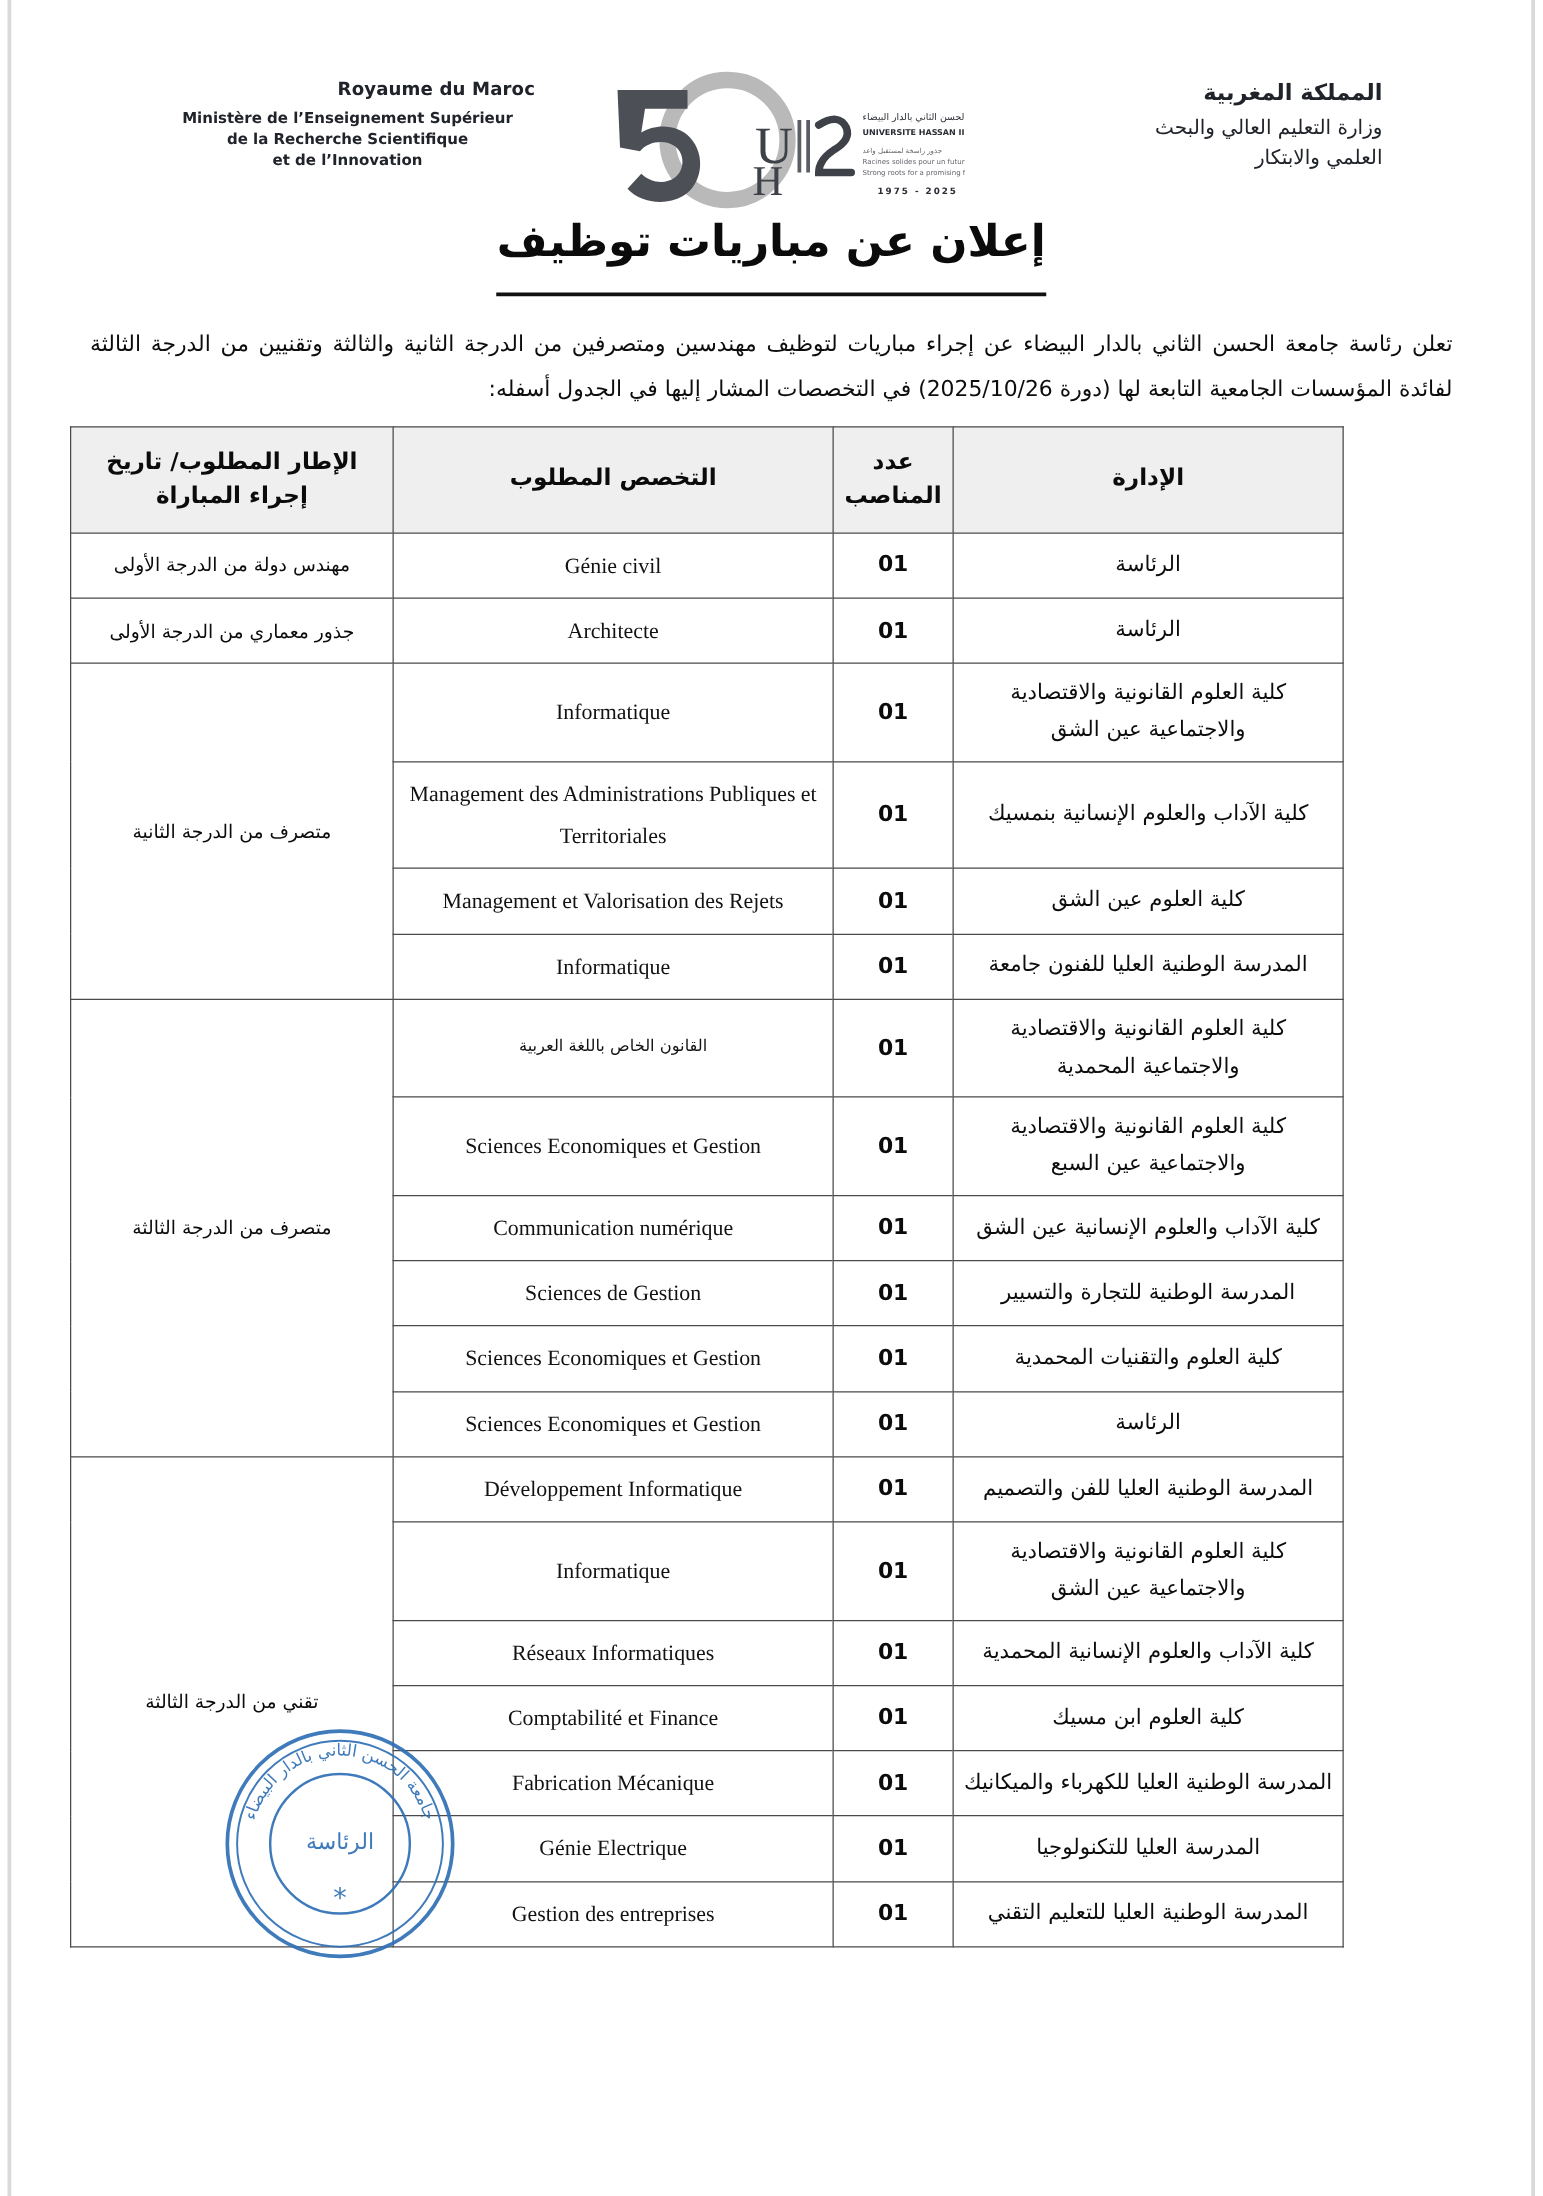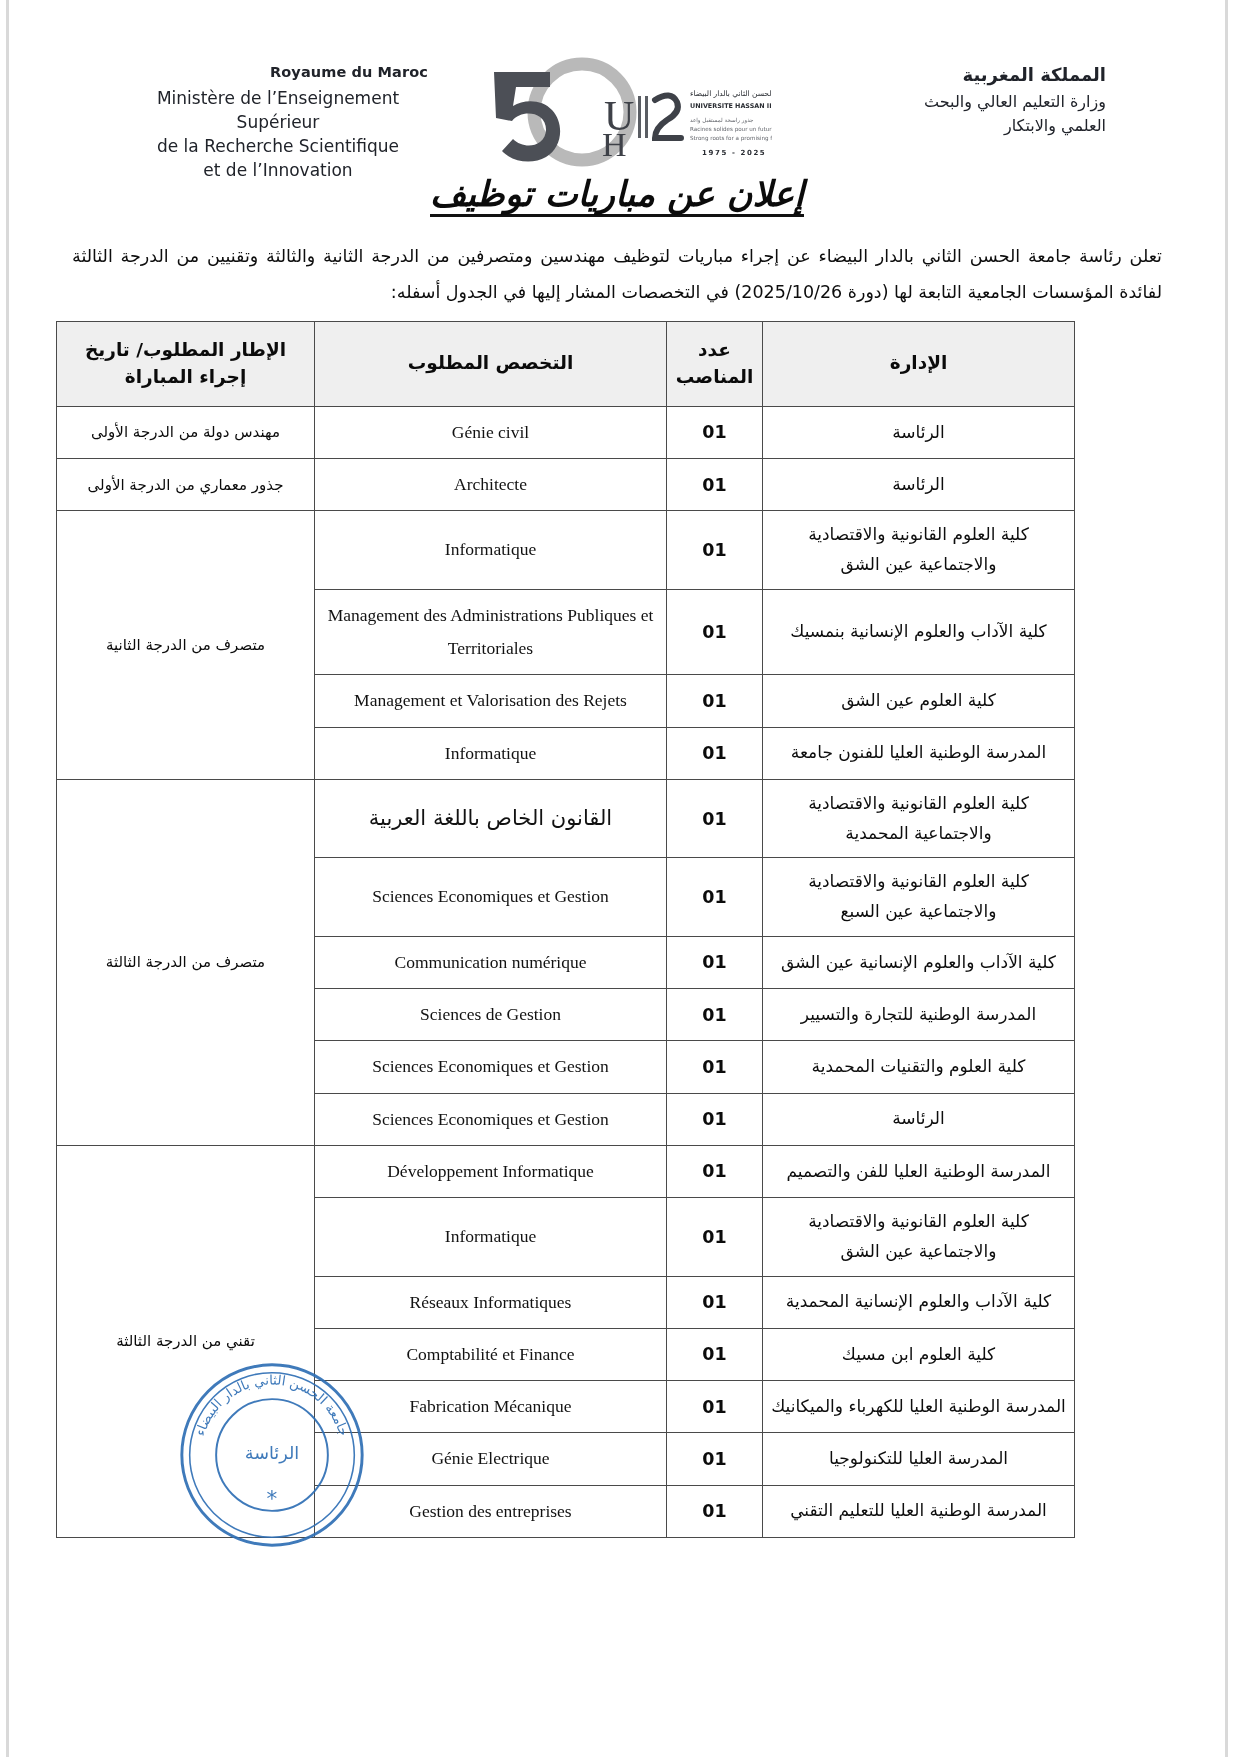--- a/index.html
+++ b/index.html
@@ -43,22 +43,22 @@
     padding-top: 12px;
   }
   .header-fr .kingdom {
     font-size: 14.5px;
     font-weight: bold;
     letter-spacing: .1px;
     margin-bottom: 6px;
     text-align: right;
   }
   .header-fr .ministry {
-    font-size: 17px;
-    font-weight: 400;
+    font-size: 12px;
+    font-weight: 700;
     line-height: 1.42;
   }
 
   .header-ar {
     width: 290px;
     text-align: right;
     direction: rtl;
     font-family: "DejaVu Sans", "Liberation Sans", sans-serif;
     color: #20232a;
     padding-top: 12px;
@@ -92,22 +92,21 @@
     font-family: "DejaVu Sans", "Liberation Sans", sans-serif;
     font-size: 35px;
     font-weight: bold;
     color: #0b0b0b;
     margin: 6px 0 0 0;
     letter-spacing: 0px;
   }
   .doc-title span {
     display: inline-block;
     border-bottom: 3px solid #111;
-    padding-bottom: 0;
-    font-style: italic;
+    padding-bottom: 20px;
   }
 
   
   .intro {
     direction: rtl;
     text-align: justify;
     text-align-last: right;
     font-family: "DejaVu Sans", "Liberation Sans", sans-serif;
     font-size: 17.5px;
     line-height: 2.05;
@@ -164,21 +163,21 @@
     text-align: center;
     direction: ltr;
     font-family: "Liberation Serif", "DejaVu Serif", serif;
     font-size: 17.5px;
     line-height: 1.9;
     color: #121212;
   }
   td.spec.ar {
     direction: rtl;
     font-family: "DejaVu Sans", "Liberation Sans", sans-serif;
-    font-size: 21px;
+    font-size: 13px;
   }
   td.frame {
     text-align: center;
     font-family: "DejaVu Sans", "Liberation Sans", sans-serif;
     font-size: 15px;
     line-height: 1.6;
     color: #0b0b0b;
     vertical-align: middle;
   }
 

